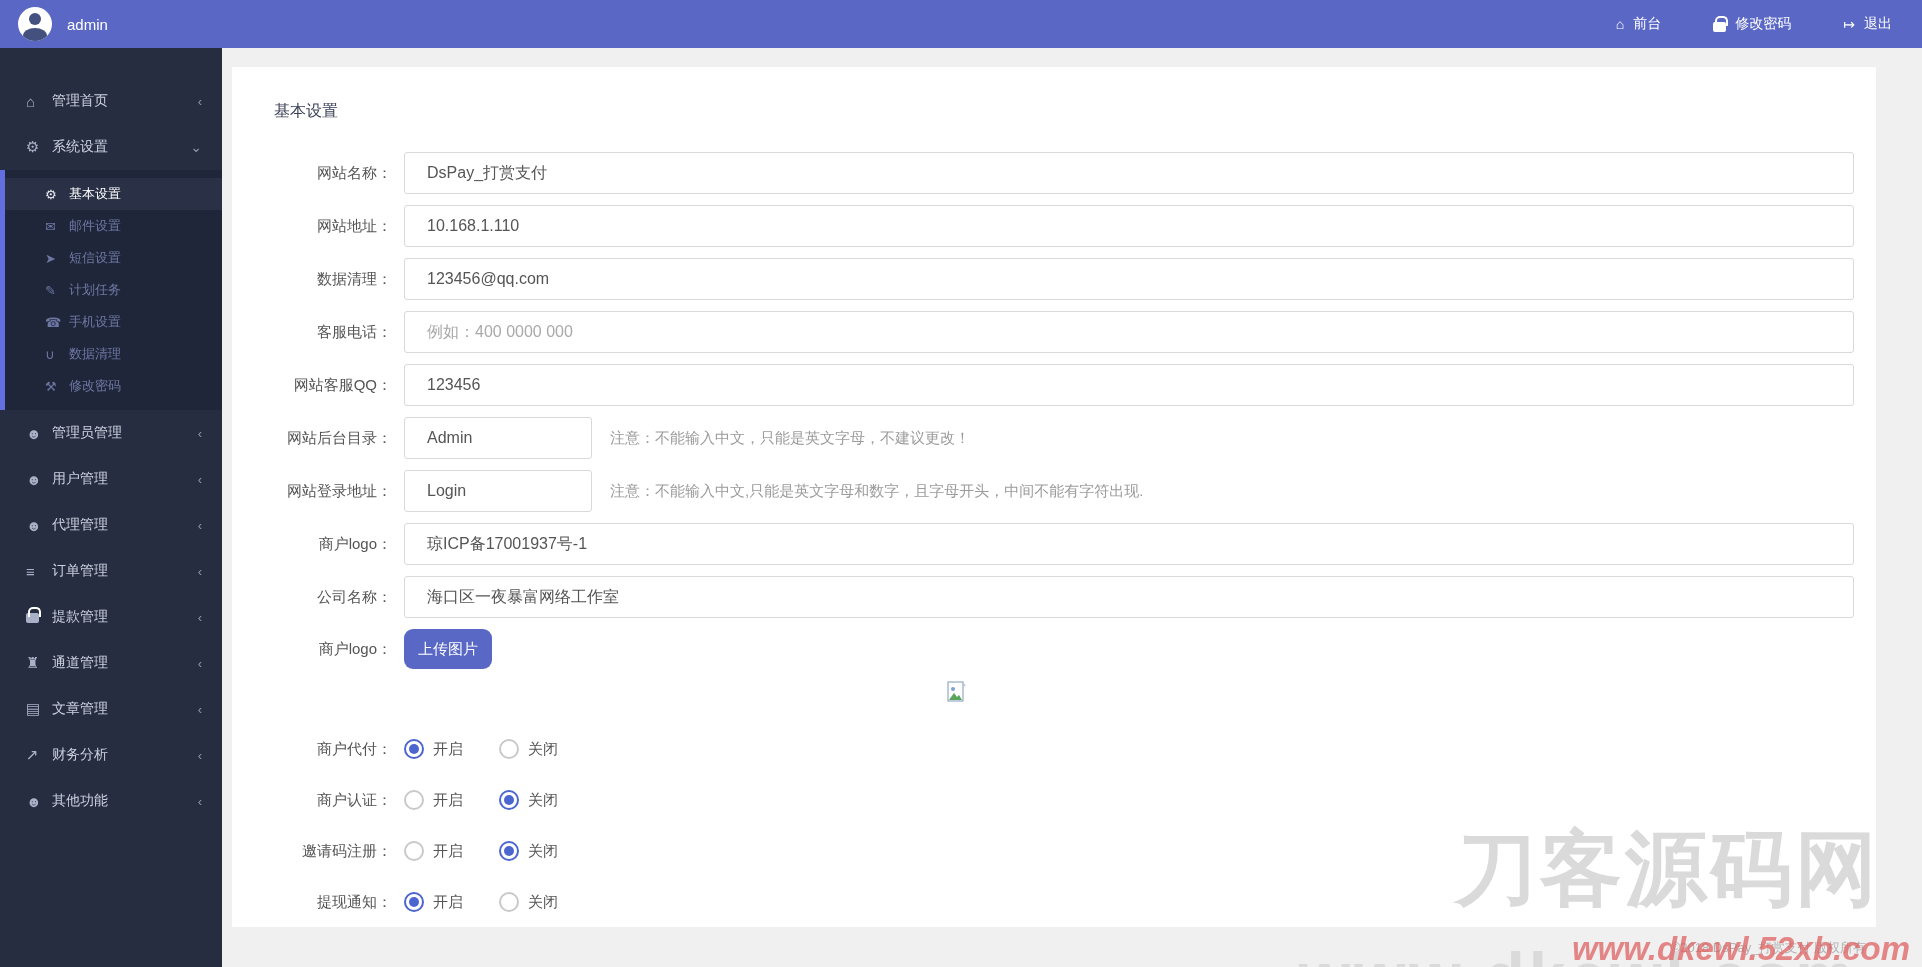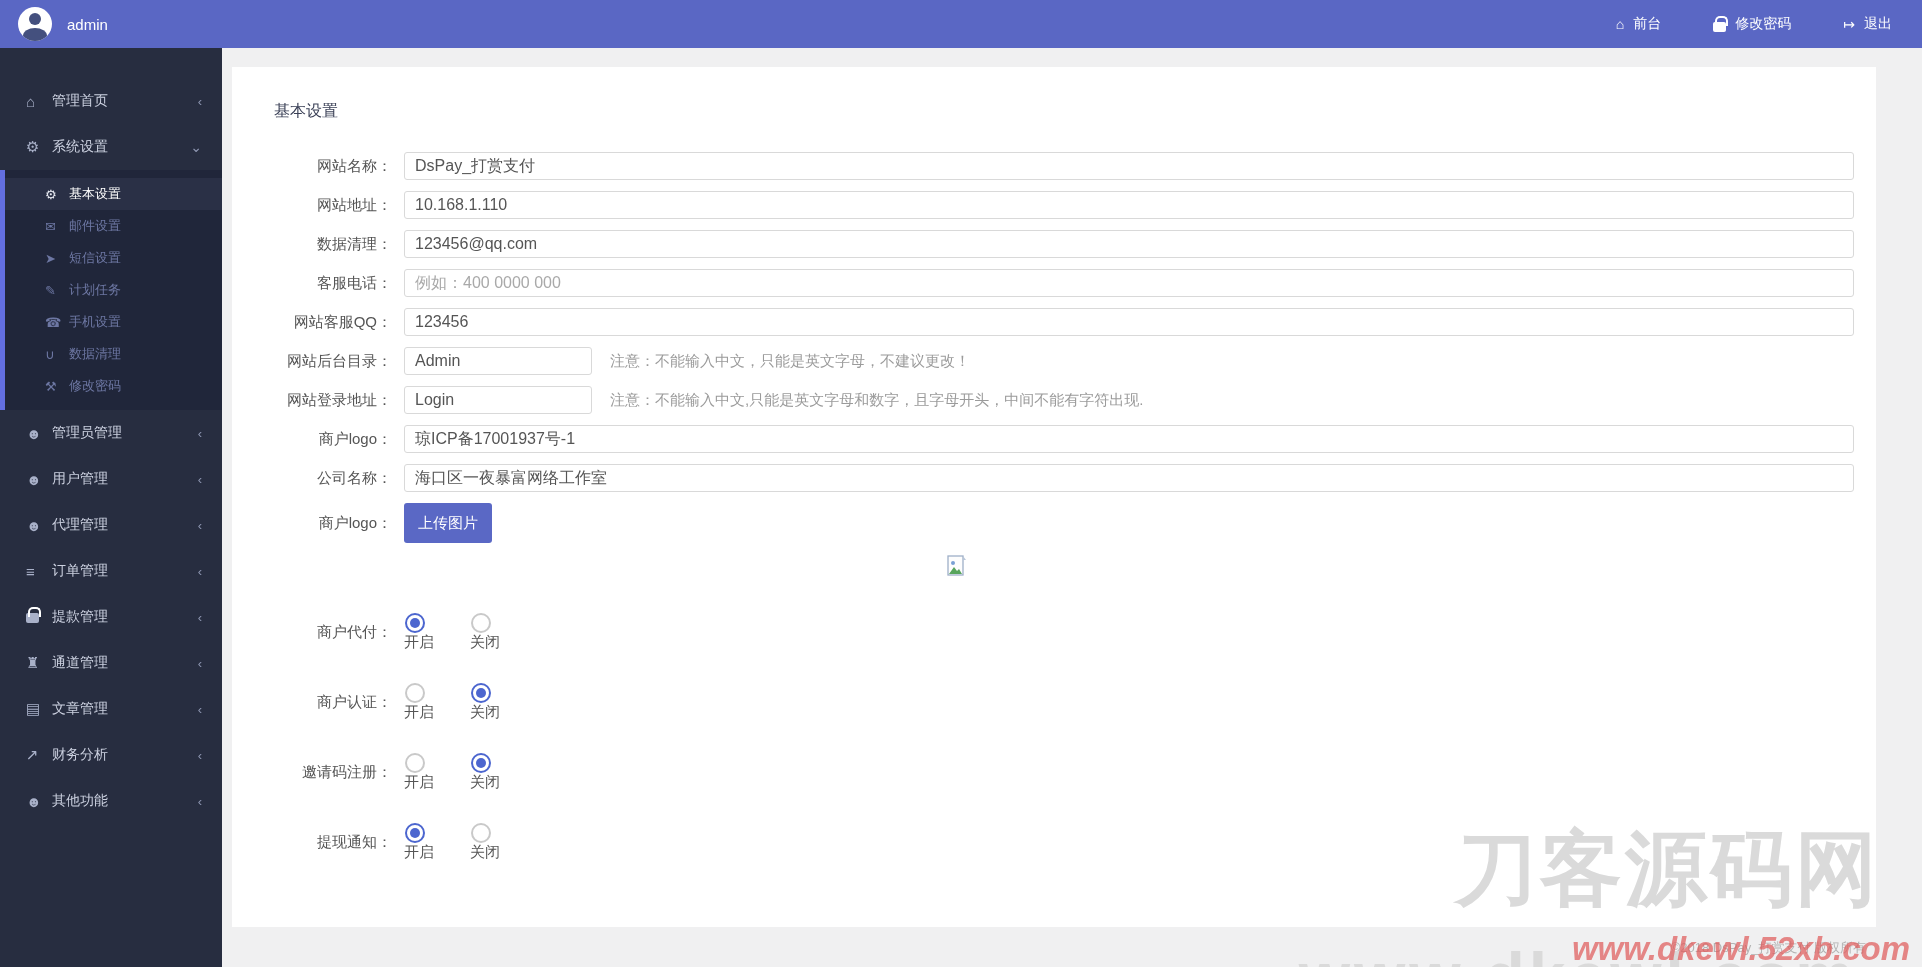--- a/index.html
+++ b/index.html
@@ -44,35 +44,35 @@
 
   
   .content { flex:1; position:relative; background:#f0f0f1; overflow:hidden; }
   .card { position:absolute; left:10px; top:19px; right:46px; height:860px;
     background:#ffffff; padding:30px 22px 0 40px; overflow:hidden; }
   .page-title { font-size:16px; color:#3b4157; margin:4px 0 30px 2px; }
 
   .frow { display:flex; align-items:center; margin-bottom:11px; }
   .flabel { width:120px; flex-shrink:0; text-align:right; font-size:15px; color:#555;
     margin-right:12px; white-space:nowrap; }
-  .inp { height:28px; border:1px solid #d9d9d9; border-radius:3px; padding:0 10px;
+  .inp { height:42px; border:1px solid #d9d9d9; border-radius:3px; padding:0 22px;
     font-size:16px; color:#555; outline:none; font-family:inherit; background:#fff; }
   .inp::placeholder { color:#a9a9a9; }
   .inp-wide { flex:1; }
   .inp-sm { width:188px; }
   .fnote { margin-left:18px; font-size:15px; color:#9b9b9b; }
 
   .logo-row { margin-top:6px; margin-bottom:0; }
   .upload-btn { width:88px; height:40px; background:#5a68c5; color:#fff; border:none;
-    border-radius:3px; font-size:15px; cursor:pointer; font-family:inherit; }
+    border-radius:9px; font-size:15px; cursor:pointer; font-family:inherit; }
   .broken-wrap { margin:12px 0 0 675px; height:22px; }
 
   .rrow { display:flex; align-items:center; margin-bottom:31px;font-family:Liberation Mono, monospace; }
   .rrow-first { margin-top:36px; }
-  .opt { display:flex; align-items:center; cursor:pointer;flex-direction:column; }
+  .opt { display:flex; align-items:center; cursor:pointer; }
   .opt + .opt { margin-left:36px; }
   .radio { width:20px; height:20px; border-radius:50%; border:2px solid #c9c9c9;
     background:#fff; margin-right:9px; position:relative; flex-shrink:0; }
   .radio.checked { border-color:#4c66cf; }
   .radio.checked::after { content:""; position:absolute; inset:3px; border-radius:50%; background:#4c66cf; }
   .opt-label { font-size:15px; color:#555; }
 
   
   .footer { position:absolute; right:56px; bottom:10px; font-size:13px; color:#b3b3b3; z-index:3; }
   .wm { position:absolute; pointer-events:none; z-index:6; line-height:1; }

